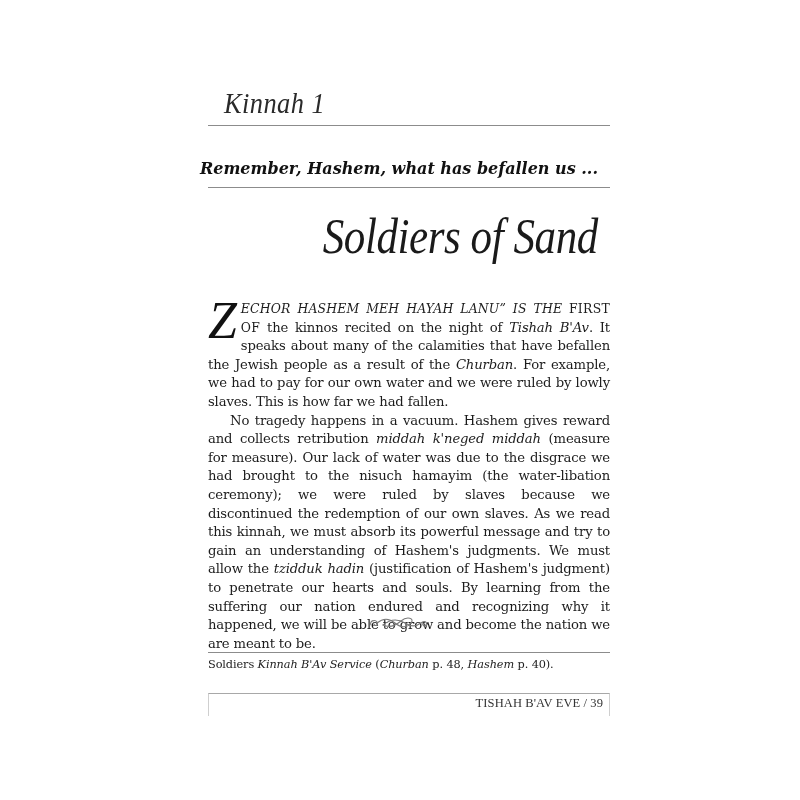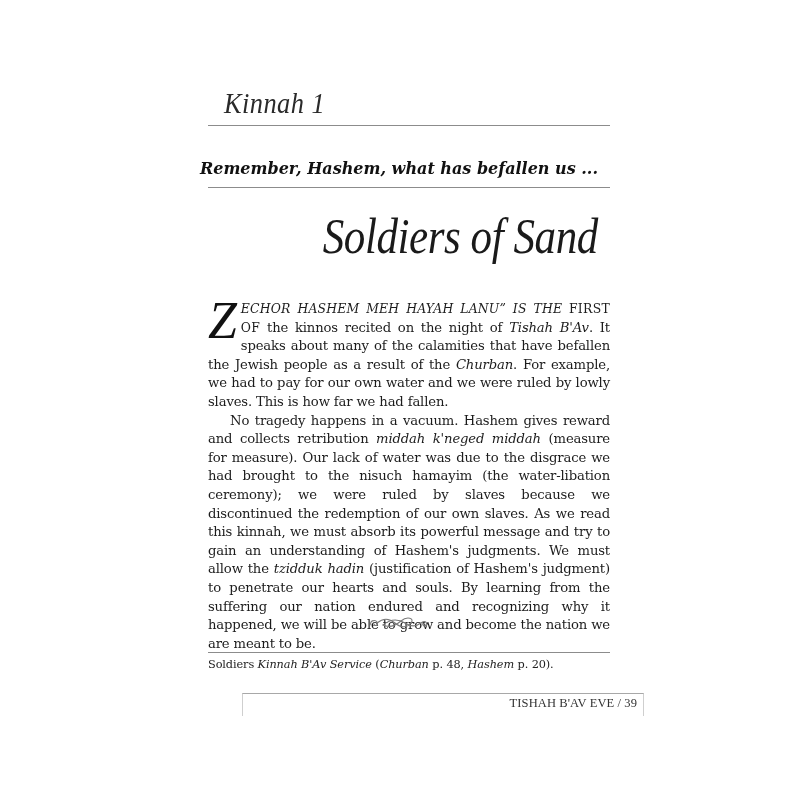--- a/index.html
+++ b/index.html
@@ -144,21 +144,20 @@
     }
     .footer-box {
       position: absolute;
       left: 0;
       top: 693px;
       width: 400px;
       height: 22px;
       border-top: 1px solid #a8a8a8;
       border-left: 1px solid #cfcfcf;
       border-right: 1px solid #cfcfcf;
-      margin-left: 34px;
     }
     .running-footer {
       position: absolute;
       right: 6px;
       top: 2px;
       font-family: "Liberation Serif", serif;
       font-size: 12.5px;
       color: #333;
       white-space: nowrap;
       letter-spacing: 0.1px;
@@ -195,20 +194,20 @@
   </svg>
 
   <div class="rule-footnote"></div>
 
   <div class="footnote">
     <span>Soldiers</span>
     <em>Kinnah B'Av Service</em>
     <span>(</span><em>Churban</em>
     <span>p. 48,</span>
     <em>Hashem</em>
-    <span>p. 20).</span>
+    <span>p. 40).</span>
   </div>
 
   <div class="footer-box">
     <div class="running-footer">TISHAH B'AV EVE / 39</div>
   </div>
 
 </div>
 
 </body></html>

